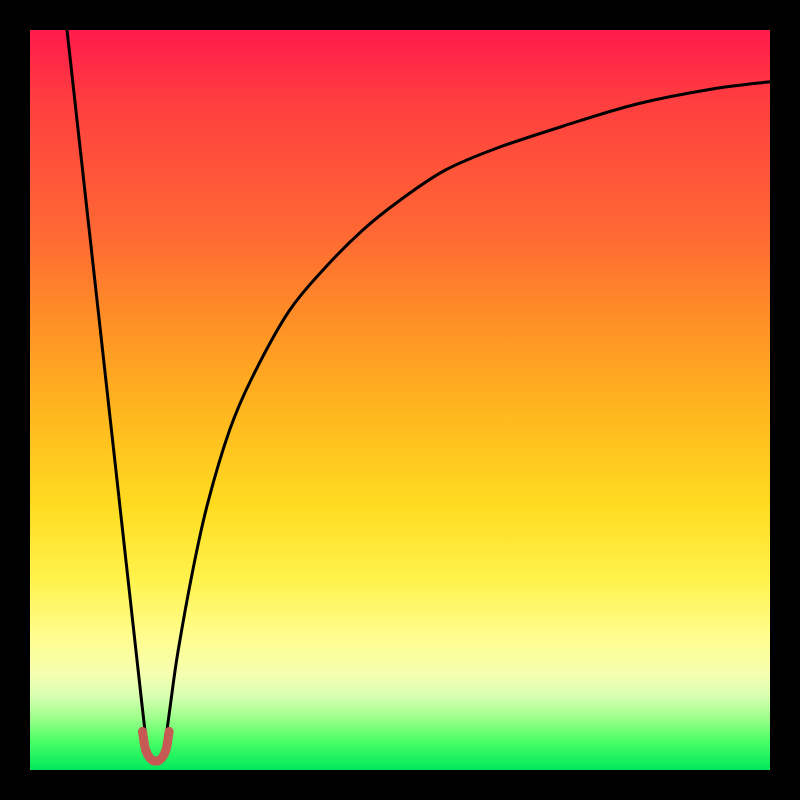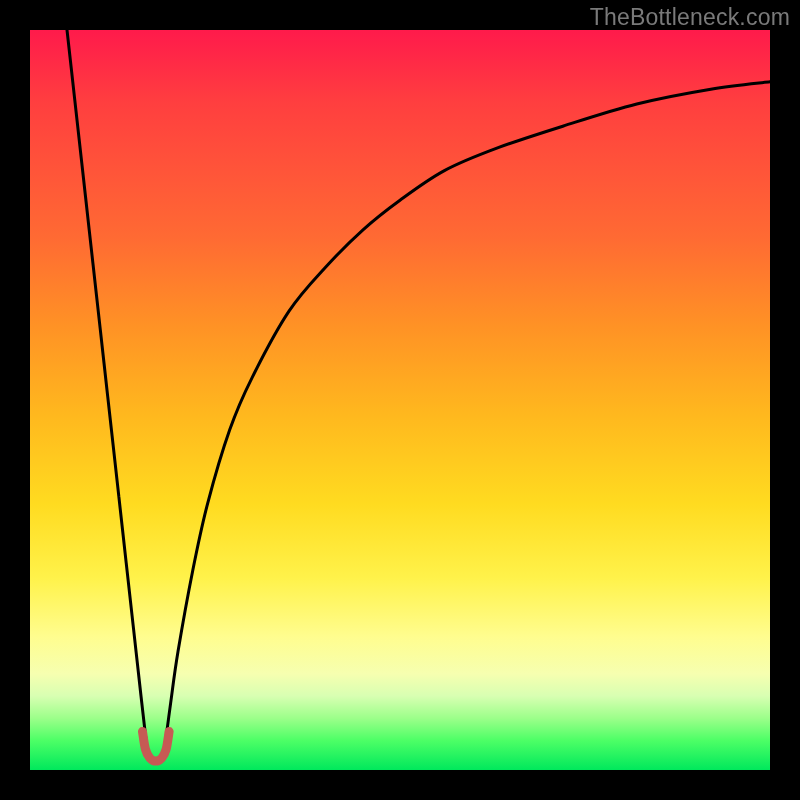--- a/index.html
+++ b/index.html
@@ -59,21 +59,20 @@
     font-size: 23px;
     font-weight: 500;
     letter-spacing: 0.2px;
     user-select: none;
   }
 </style>
 </head>
 <body>
 
 <div class="frame">
-  <div class="watermark">TheBottleneck.com</div>
 
   <div class="plot-area">
     <svg class="curve-layer" viewBox="0 0 740 740" preserveAspectRatio="none">
       <g id="series-group">
           <path d="M 37 0 C 38.233333333333334 11.100000000000003, 41.93333333333333 44.40000000000002, 44.4 66.60000000000002 C 46.86666666666667 88.80000000000003, 49.333333333333336 111.00000000000004, 51.800000000000004 133.20000000000005 C 54.26666666666667 155.40000000000006, 56.733333333333334 177.60000000000008, 59.2 199.80000000000007 C 61.66666666666667 222.00000000000006, 64.13333333333333 244.2, 66.6 266.4 C 69.06666666666666 288.59999999999997, 71.53333333333333 310.79999999999995, 74 332.99999999999994 C 76.46666666666667 355.19999999999993, 78.93333333333334 377.4, 81.4 399.59999999999997 C 83.86666666666667 421.79999999999995, 86.33333333333333 444, 88.8 466.2 C 91.26666666666667 488.4, 93.73333333333333 510.59999999999997, 96.2 532.8 C 98.66666666666667 555, 101.13333333333334 577.1999999999999, 103.60000000000001 599.4 C 106.06666666666668 621.6, 108.78 646.2666666666667, 111 666 C 113.22 685.7333333333333, 115.93333333333334 709.1666666666666, 116.92 717.8" fill="none" stroke="#000000" stroke-width="3" stroke-linecap="round" stroke-linejoin="round"></path>
           <path d="M 134.68 717.8 C 135.66666666666669 710.4, 138.38 689.4333333333333, 140.6 673.4 C 142.82 657.3666666666667, 144.3 643.8, 148 621.6 C 151.7 599.4000000000001, 157.86666666666667 564.8666666666667, 162.8 540.2 C 167.73333333333335 515.5333333333334, 171.43333333333334 497.03333333333336, 177.6 473.6 C 183.76666666666665 450.1666666666667, 192.4 420.56666666666666, 199.8 399.59999999999997 C 207.20000000000002 378.63333333333327, 212.13333333333333 367.5333333333333, 222 347.79999999999995 C 231.86666666666667 328.0666666666666, 246.66666666666666 299.7, 259 281.2 C 271.3333333333333 262.7, 283.6666666666667 250.36666666666662, 296 236.79999999999995 C 308.3333333333333 223.2333333333333, 320.6666666666667 210.90000000000006, 333 199.80000000000007 C 345.3333333333333 188.70000000000007, 356.43333333333334 180.06666666666663, 370 170.19999999999993 C 383.56666666666666 160.33333333333323, 398.3666666666667 149.23333333333323, 414.40000000000003 140.5999999999999 C 430.4333333333334 131.96666666666658, 446.4666666666667 125.79999999999995, 466.2 118.39999999999998 C 485.9333333333333 111, 509.3666666666666 103.60000000000004, 532.8 96.20000000000005 C 556.2333333333332 88.80000000000005, 582.1333333333332 80.16666666666669, 606.8 74 C 631.4666666666667 67.83333333333331, 658.6 62.89999999999994, 680.8000000000001 59.19999999999993 C 703.0000000000001 55.49999999999992, 730.1333333333333 53.03333333333328, 740 51.799999999999955" fill="none" stroke="#000000" stroke-width="3" stroke-linecap="round" stroke-linejoin="round"></path>
           <path d="M 112.48 701.52 C 112.97333333333333 704.48, 114.20666666666666 714.8399999999999, 115.44 719.28 C 116.67333333333333 723.72, 118.15333333333334 726.1866666666666, 119.88000000000001 728.16 C 121.60666666666668 730.1333333333333, 123.82666666666668 731.12, 125.80000000000001 731.12 C 127.77333333333334 731.12, 129.99333333333337 730.1333333333333, 131.72000000000003 728.16 C 133.4466666666667 726.1866666666666, 134.92666666666668 723.72, 136.16 719.28 C 137.39333333333332 714.8399999999999, 138.62666666666667 704.48, 139.12 701.52" fill="none" stroke="#c65a54" stroke-width="9" stroke-linecap="round" stroke-linejoin="round"></path>
         </g>
     </svg>
   </div>

